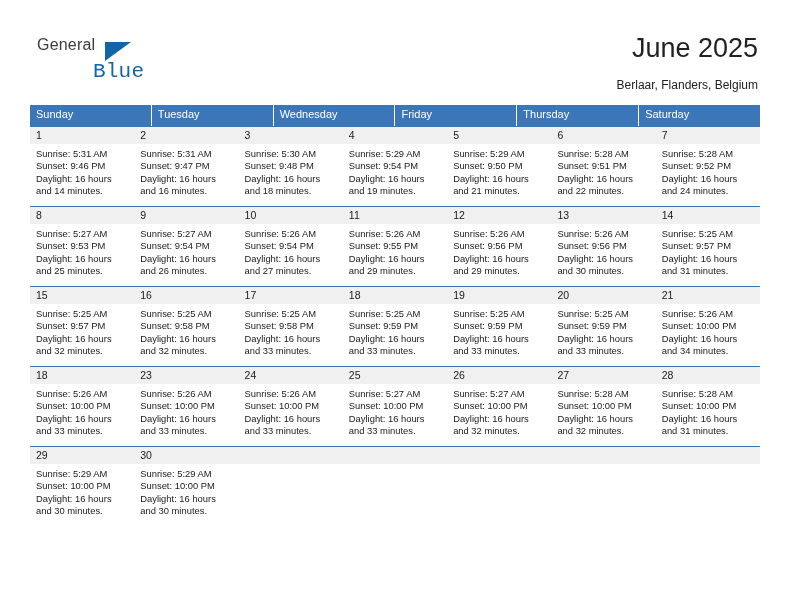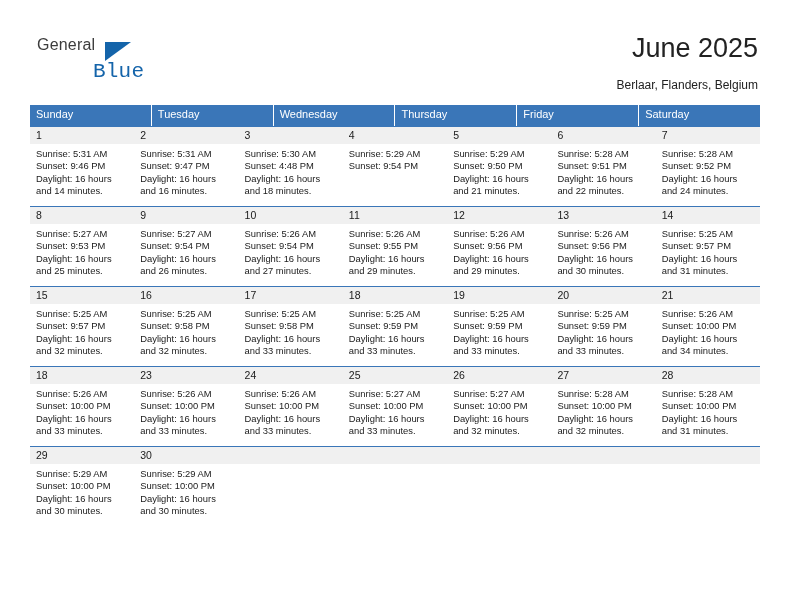--- a/index.html
+++ b/index.html
@@ -171,22 +171,22 @@
     <div class="title">June 2025</div>
     <div class="subtitle">Berlaar, Flanders, Belgium</div>
   </div>
 
   <div class="calendar">
 
     <div class="weekday-row">
       <div class="weekday-cell">Sunday</div>
       <div class="weekday-cell">Tuesday</div>
       <div class="weekday-cell">Wednesday</div>
+      <div class="weekday-cell">Friday</div>
       <div class="weekday-cell">Thursday</div>
-      <div class="weekday-cell">Friday</div>
       <div class="weekday-cell">Saturday</div>
     </div>
 
     <div class="week-row">
       <div class="daynum-band">
         <div class="daynum-cell">1</div>
         <div class="daynum-cell">2</div>
         <div class="daynum-cell">3</div>
         <div class="daynum-cell">4</div>
         <div class="daynum-cell">5</div>
@@ -199,26 +199,27 @@
           <div class="line">Sunset: 9:46 PM</div>
           <div class="wrapline">Daylight: 16 hours and 14 minutes.</div>
         </div>
         <div class="detail-cell">
           <div class="line">Sunrise: 5:31 AM</div>
           <div class="line">Sunset: 9:47 PM</div>
           <div class="wrapline">Daylight: 16 hours and 16 minutes.</div>
         </div>
         <div class="detail-cell">
           <div class="line">Sunrise: 5:30 AM</div>
-          <div class="line">Sunset: 4:48 PM</div>
+          <div class="line">Sunset: 9:48 PM</div>
           <div class="wrapline">Daylight: 16 hours and 18 minutes.</div>
         </div>
         <div class="detail-cell">
           <div class="line">Sunrise: 5:29 AM</div>
           <div class="line">Sunset: 9:54 PM</div>
+          <div class="wrapline">Daylight: 16 hours and 19 minutes.</div>
         </div>
         <div class="detail-cell">
           <div class="line">Sunrise: 5:29 AM</div>
           <div class="line">Sunset: 9:50 PM</div>
           <div class="wrapline">Daylight: 16 hours and 21 minutes.</div>
         </div>
         <div class="detail-cell">
           <div class="line">Sunrise: 5:28 AM</div>
           <div class="line">Sunset: 9:51 PM</div>
           <div class="wrapline">Daylight: 16 hours and 22 minutes.</div>

